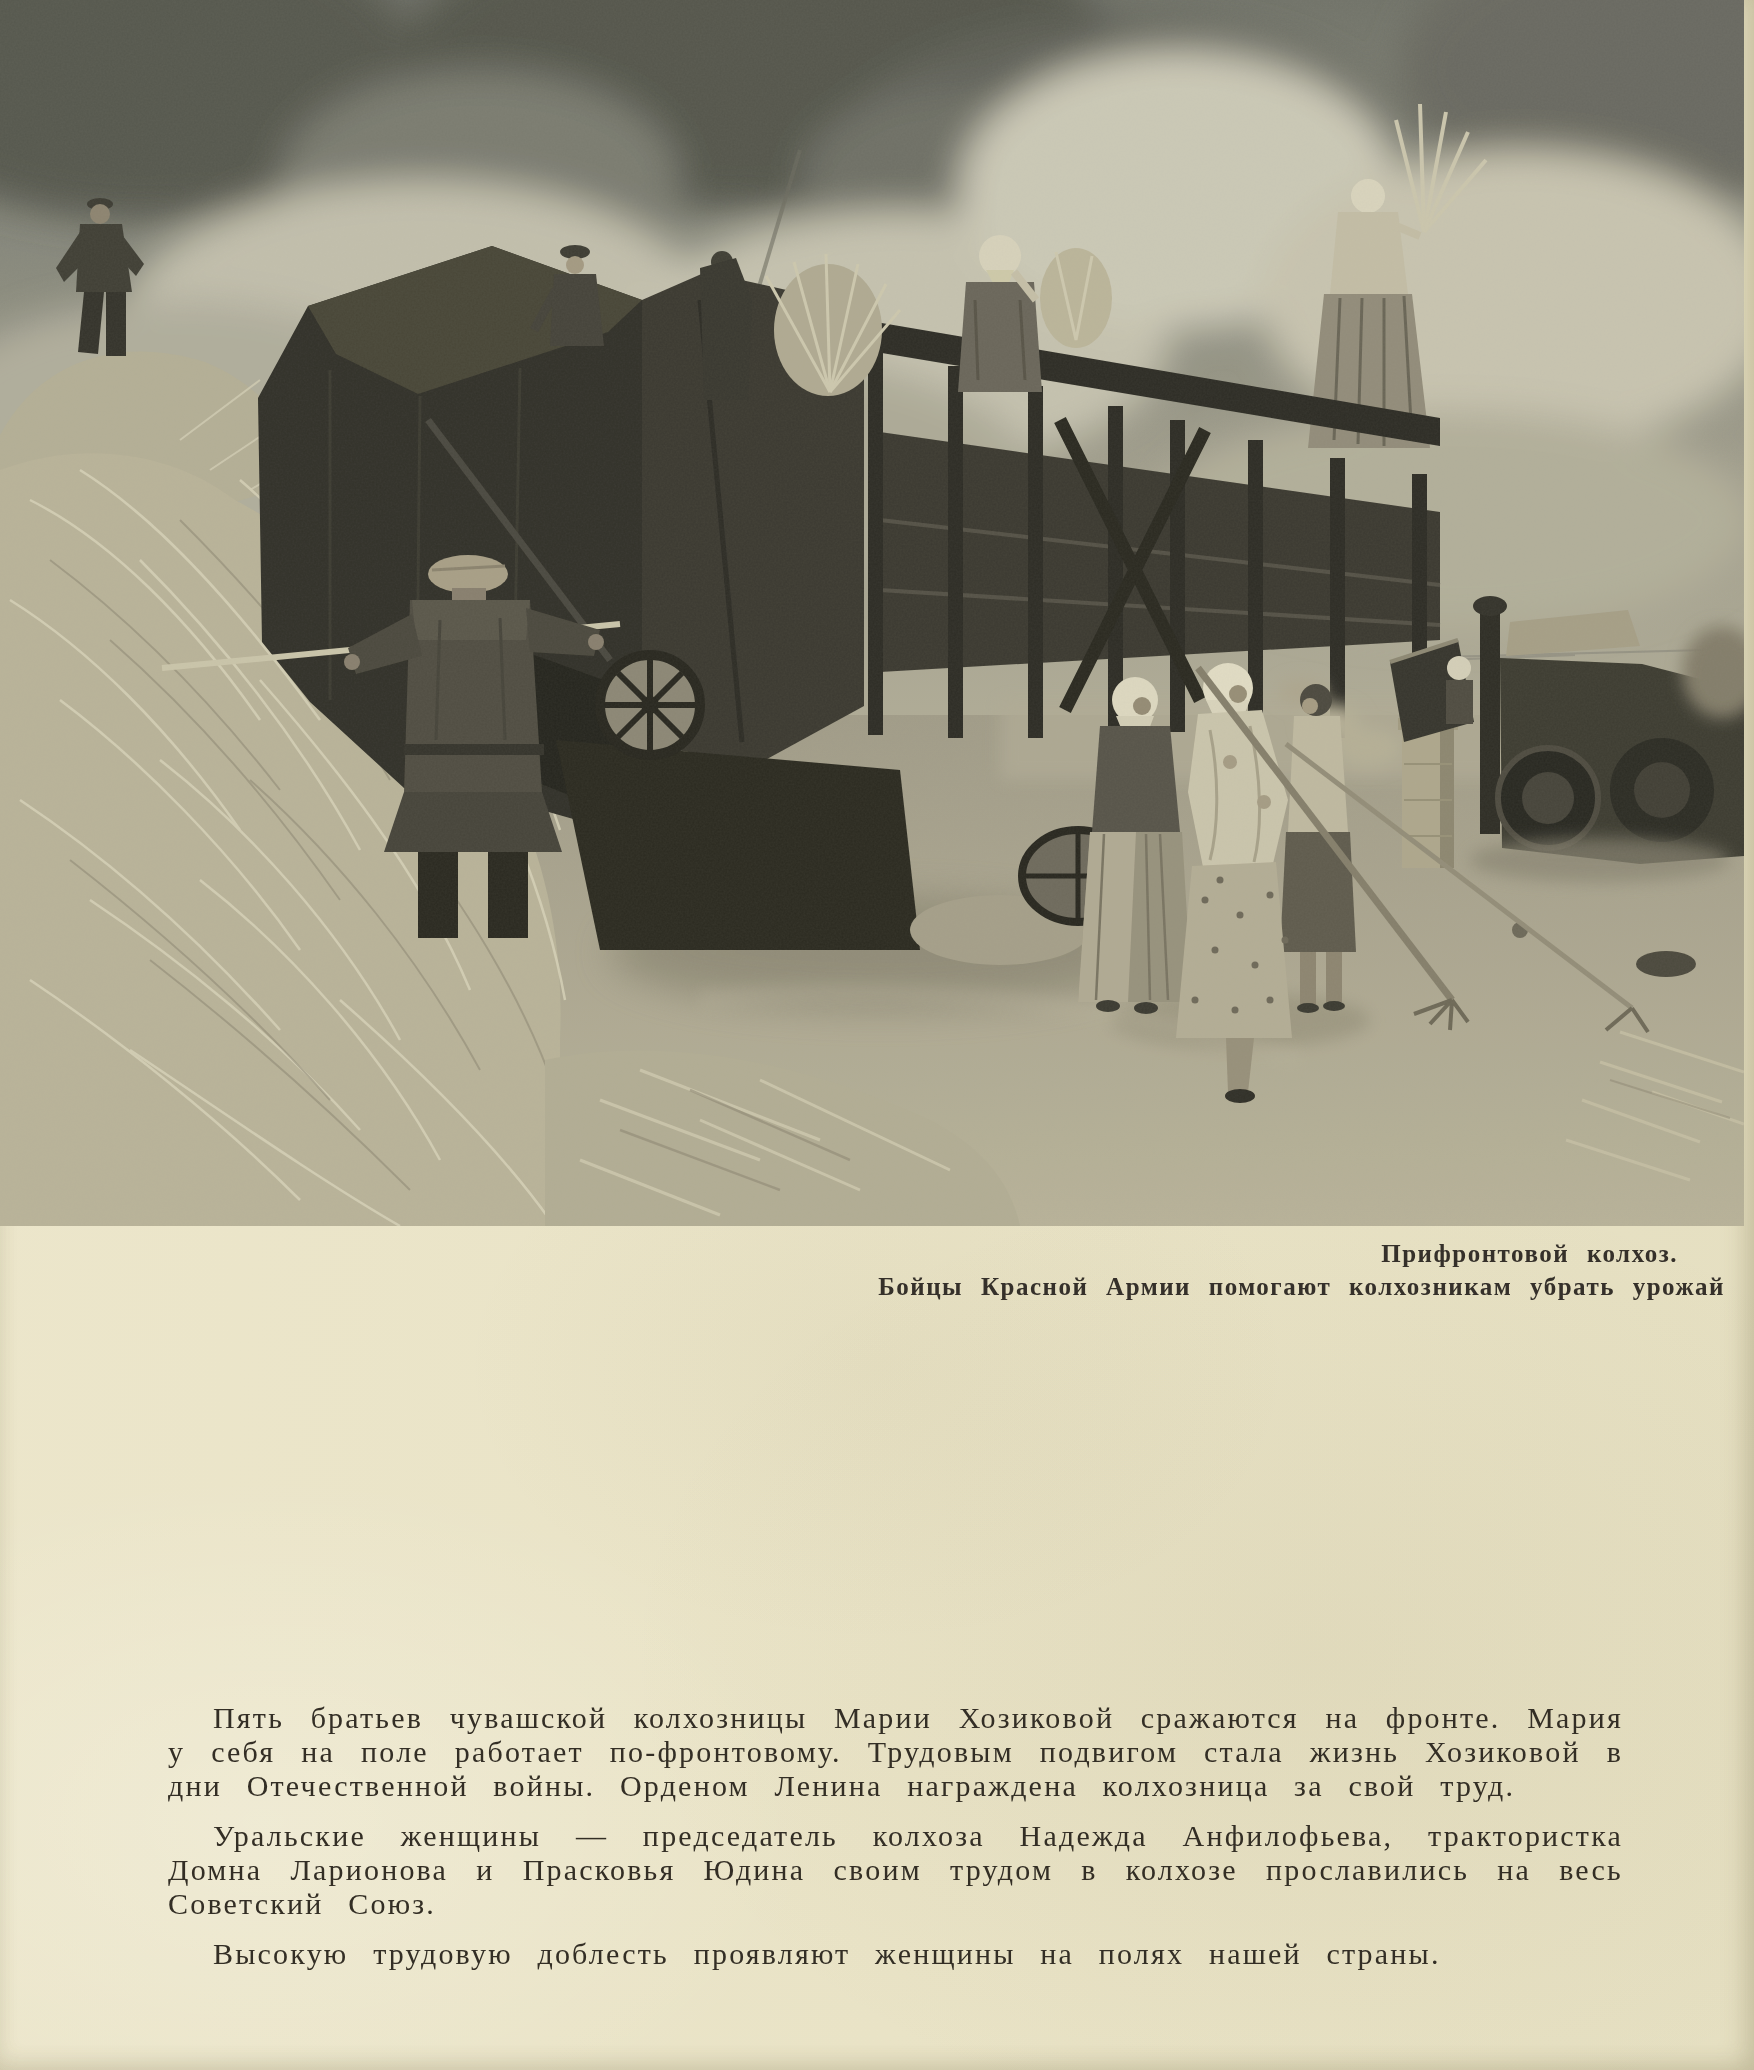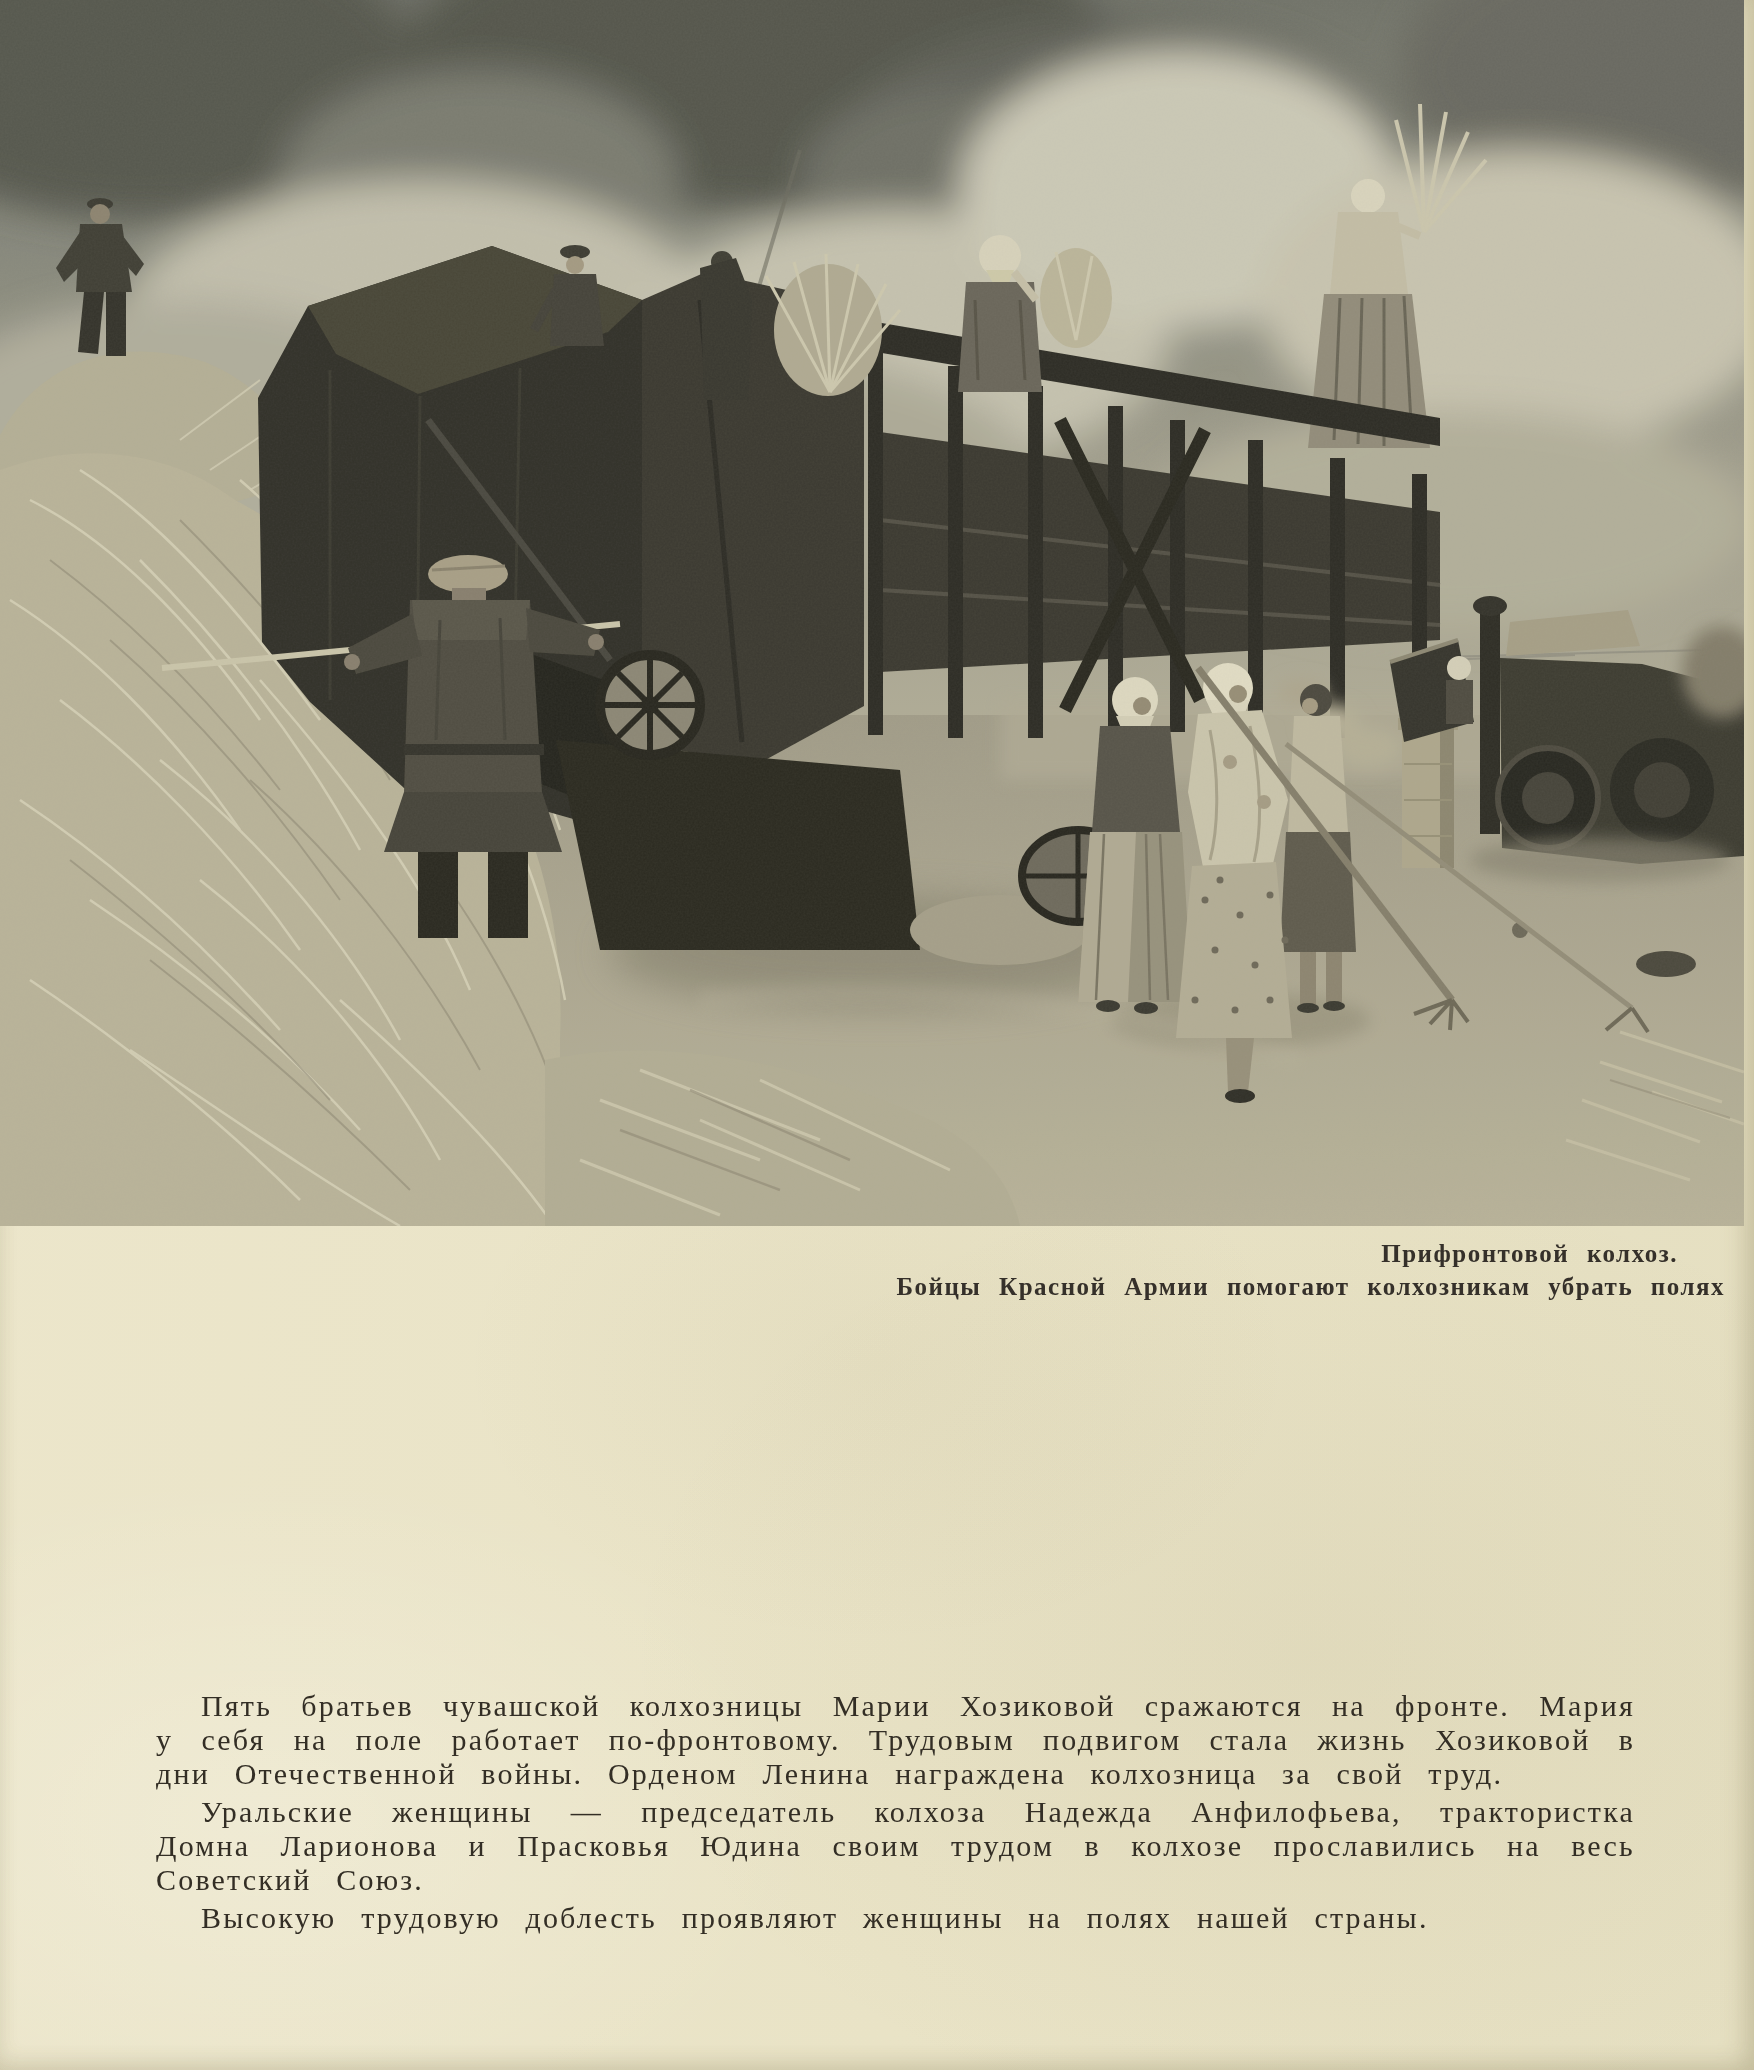--- a/index.html
+++ b/index.html
@@ -30,21 +30,21 @@
     white-space:nowrap;
   }
   .caption .line1{padding-right:47px;}
   .article{
     position:absolute;left:152px;top:1685px;width:1487px;
     font-size:30px;line-height:34px;
     color:#332e25;
     letter-spacing:2.2px;word-spacing:15px;
     text-align:justify;
   }
-  .article p{margin:4px;text-indent:45px;}
+  .article p{margin:16px;text-indent:45px;}
 </style>
 </head>
 <body>
 
 <div class="page">
 
   <figure class="photo">
     <svg viewBox="0 0 1744 1226" preserveAspectRatio="none" role="img" xmlns="http://www.w3.org/2000/svg" aria-label="Бойцы Красной Армии и колхозницы у молотилки на уборке урожая: солдаты подают снопы, женщины в платках сгребают солому, справа трактор">
       <defs>
         <linearGradient id="skyG" x1="0" y1="0" x2="0" y2="1">
@@ -348,21 +348,21 @@
         <path d="M1610,1080 L1730,1118" stroke="#8f8975" stroke-width="2" opacity="0.5"></path>
       </g>
 
       <rect x="0" y="0" width="1744" height="1226" filter="url(#grainF)" opacity="0.14"></rect>
       <rect x="0" y="0" width="1744" height="1226" fill="#6d6a58" opacity="0.04"></rect>
     </svg>
   </figure>
 
   <div class="caption">
     <div class="line1">Прифронтовой колхоз.</div>
-    <div class="line2">Бойцы Красной Армии помогают колхозникам убрать полях</div>
+    <div class="line2">Бойцы Красной Армии помогают колхозникам убрать урожай</div>
   </div>
 
   <div class="article">
     <p>Пять братьев чувашской колхозницы Марии Хозиковой сражаются на фронте. Мария у себя на поле работает по-фронтовому. Трудовым подвигом стала жизнь Хозиковой в дни Отечественной войны. Орденом Ленина награждена колхозница за свой труд.</p>
     <p>Уральские женщины — председатель колхоза Надежда Анфилофьева, трактористка Домна Ларионова и Прасковья Юдина своим трудом в колхозе прославились на весь Советский Союз.</p>
     <p>Высокую трудовую доблесть проявляют женщины на полях нашей страны.</p>
   </div>
 
 </div>
 

